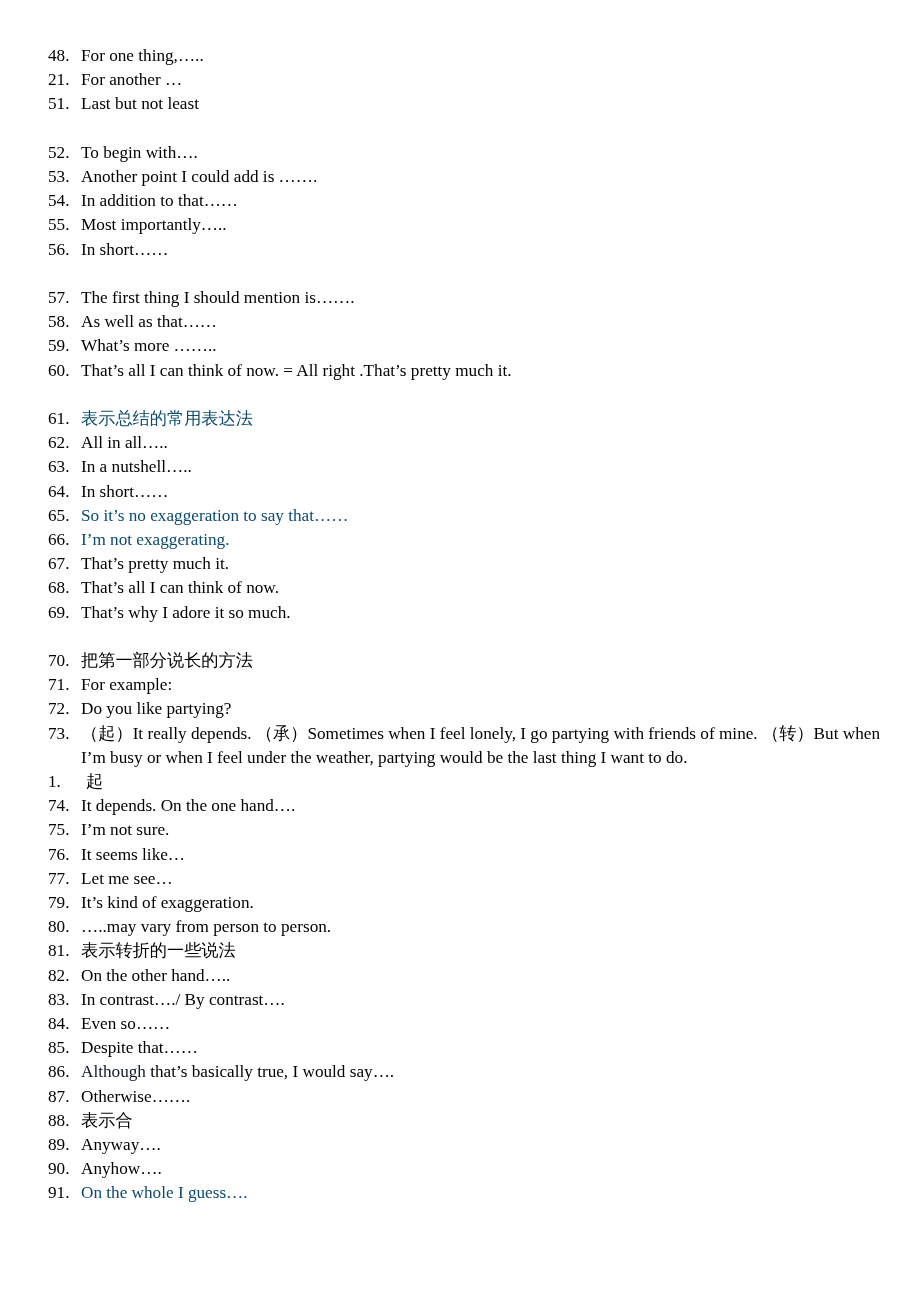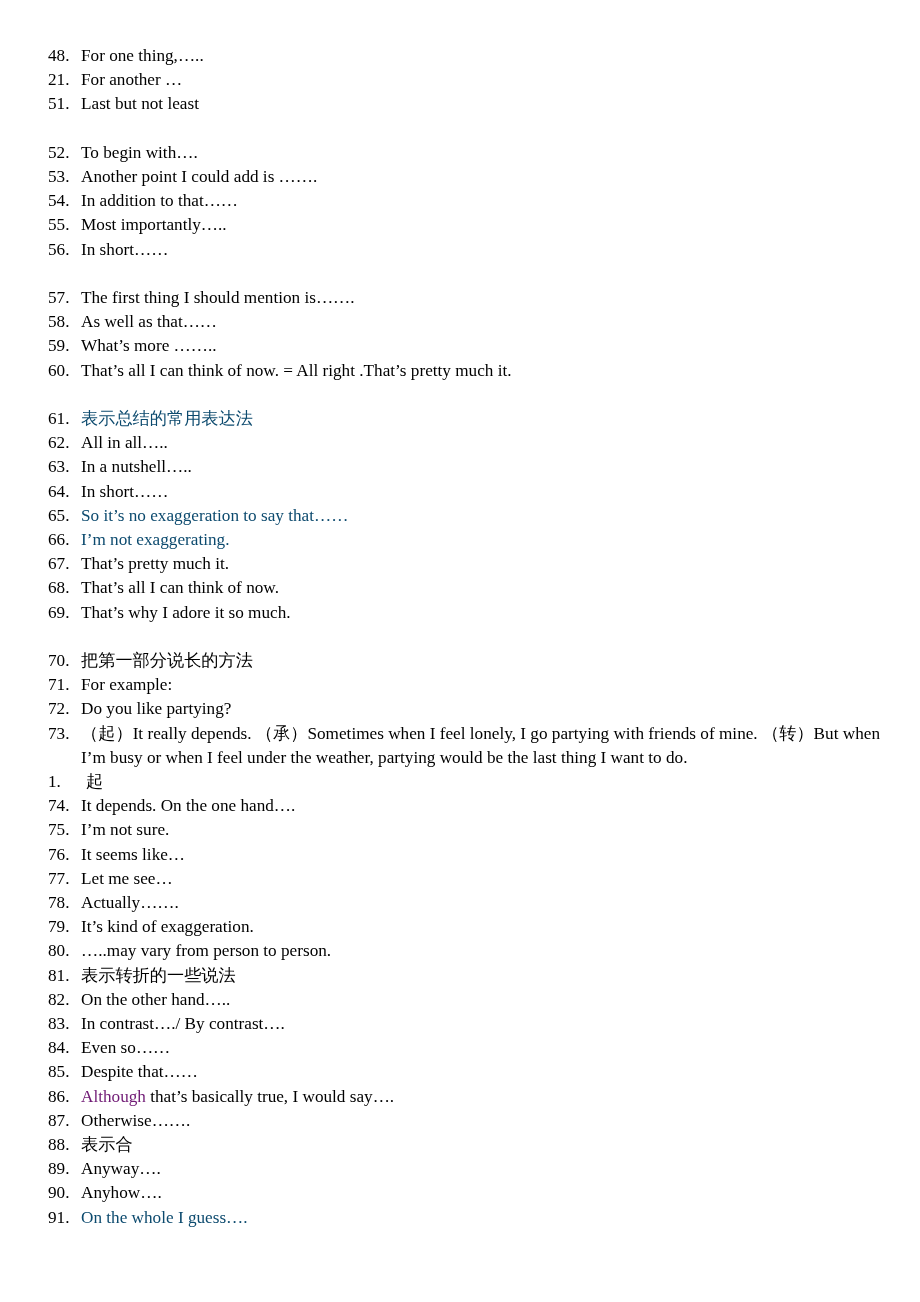--- a/index.html
+++ b/index.html
@@ -41,21 +41,21 @@
     flex: 1 1 auto;
     color: #000000;
   }
   .txt.red { color: #0c4a6e; }
   .line.justify .txt {
     text-align: justify;
     text-justify: inter-word;
   }
   .spacer { height: 24.2px; }
   .num.wide { min-width: 38px; }
-  .inline-red { color: #701a75; }
+  .inline-red { color: #0f172a; }
 </style>
 </head>
 <body>
 
 <div id="page">
   <div class="doc-body" id="doc-body">
       <div>
         <div class="line"><span class="num">48.</span><span class="txt">For one thing,…..</span></div>
         <div class="line"><span class="num">21.</span><span class="txt">For another …</span></div>
         <div class="line"><span class="num">51.</span><span class="txt">Last but not least</span></div>
@@ -91,21 +91,20 @@
       <div>
         <div class="line"><span class="num">70.</span><span class="txt">把第一部分说长的方法</span></div>
         <div class="line"><span class="num">71.</span><span class="txt">For example:</span></div>
         <div class="line"><span class="num">72.</span><span class="txt">Do you like partying?</span></div>
         <div class="line justify"><span class="num">73.</span><span class="txt">（起）It really depends. （承）Sometimes when I feel lonely, I go partying with friends of mine. （转）But when I’m busy or when I feel under the weather, partying would be the last thing I want to do.</span></div>
         <div class="line"><span class="num wide">1.</span><span class="txt">起</span></div>
         <div class="line"><span class="num">74.</span><span class="txt">It depends. On the one hand….</span></div>
         <div class="line"><span class="num">75.</span><span class="txt">I’m not sure.</span></div>
         <div class="line"><span class="num">76.</span><span class="txt">It seems like…</span></div>
         <div class="line"><span class="num">77.</span><span class="txt">Let me see…</span></div>
-        <div class="line"><span class="num">78.</span><span class="txt">Actually…….</span></div>
         <div class="line"><span class="num">79.</span><span class="txt">It’s kind of exaggeration.</span></div>
         <div class="line"><span class="num">80.</span><span class="txt">…..may vary from person to person.</span></div>
         <div class="line"><span class="num">81.</span><span class="txt">表示转折的一些说法</span></div>
         <div class="line"><span class="num">82.</span><span class="txt">On the other hand…..</span></div>
         <div class="line"><span class="num">83.</span><span class="txt">In contrast…./ By contrast….</span></div>
         <div class="line"><span class="num">84.</span><span class="txt">Even so……</span></div>
         <div class="line"><span class="num">85.</span><span class="txt">Despite that……</span></div>
         <div class="line"><span class="num">86.</span><span class="txt"><span class="inline-red">Although</span><span> that’s basically true, I would say….</span></span></div>
         <div class="line"><span class="num">87.</span><span class="txt">Otherwise…….</span></div>
         <div class="line"><span class="num">88.</span><span class="txt">表示合</span></div>

